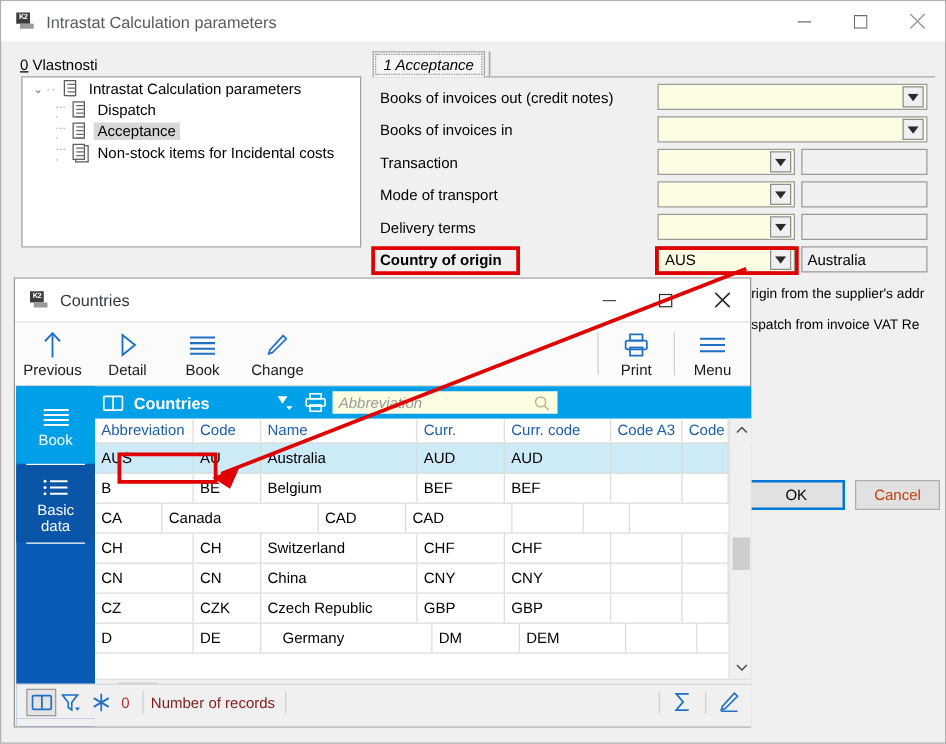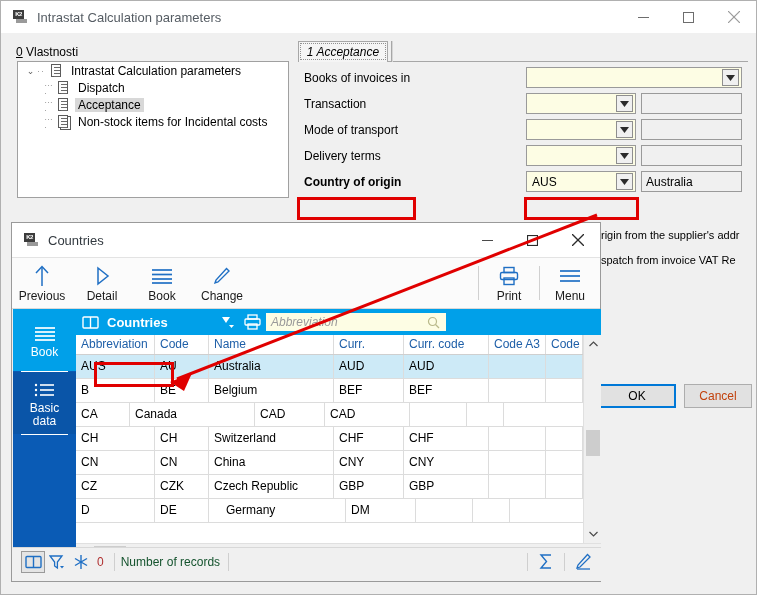--- a/index.html
+++ b/index.html
@@ -270,21 +270,21 @@
     background: #f0f0f0; border-top: 1px solid #d8d8d8;
     display: flex; align-items: center;
   }
   .stbtn {
     width: 24px; height: 22px; display: flex; align-items: center;
     justify-content: center; flex: 0 0 auto;
   }
   .stbtn.boxed { border: 1px solid #9a9a9a; background: #e4e4e4; }
   .stsep { width: 1px; height: 18px; background: #cfcfcf; margin: 0 6px; flex: 0 0 auto; }
   #rec-count { font-size: 12px; color: #b03030; margin: 0 4px; }
-  #rec-label { font-size: 12px; color: #14532d; }
+  #rec-label { font-size: 12px; color: #7f1d1d; }
   #cd-bottom-edge {
     position: absolute; left: 1px; top: 352px; width: 588px; height: 6px;
     background: #f0f0f0;
   }
 
   
   #arrow-svg { position: absolute; left: 0; top: 0; width: 757px; height: 595px; pointer-events: none; }
 </style>
 </head>
 <body>
@@ -351,20 +351,31 @@
     </div>
   </div>
 
   <div id="tab-strip">
     <div id="tab-acceptance">1 Acceptance</div>
     <div id="tab-gap"></div>
   </div>
 
   <div id="form-area">
 
+    <div class="frow">
+      <span class="flabel">Books of invoices out (credit notes)</span>
+      <div class="fwide">
+        <span class="fval"></span>
+        <span class="ddbtn">
+          <svg width="9" height="6" viewBox="0 0 9 6">
+              <path d="M0 0 L9 0 L4.5 6 Z" fill="#2b2b2b"></path>
+            </svg>
+        </span>
+      </div>
+    </div>
 
     <div class="frow">
       <span class="flabel">Books of invoices in</span>
       <div class="fwide">
         <span class="fval"></span>
         <span class="ddbtn">
           <svg width="9" height="6" viewBox="0 0 9 6">
               <path d="M0 0 L9 0 L4.5 6 Z" fill="#2b2b2b"></path>
             </svg>
         </span>
@@ -705,20 +716,21 @@
           <span class="gc" style="width:70px;">GBP</span>
           <span class="gc" style="width:85px;">GBP</span>
           <span class="gc" style="width:57px;"></span>
           <span class="gc" style="width:37px;"></span>
         </div>
         <div class="grow">
           <span class="gc" style="width:79px;">D</span>
           <span class="gc" style="width:54px;">DE</span>
           <span class="gc" style="width:125px;margin-left:12px;">Germany</span>
           <span class="gc" style="width:70px;">DM</span>
+          <span class="gc" style="width:85px;">DEM</span>
           <span class="gc" style="width:57px;"></span>
           <span class="gc" style="width:37px;"></span>
         </div>
       </div>
 
       <div id="vscroll">
         <div class="sbtn">
           <svg width="9" height="6" viewBox="0 0 9 6">
               <path d="M0.5 5 L4.5 1 L8.5 5" fill="none" stroke="#4a4a4a" stroke-width="1.2"></path>
             </svg>

